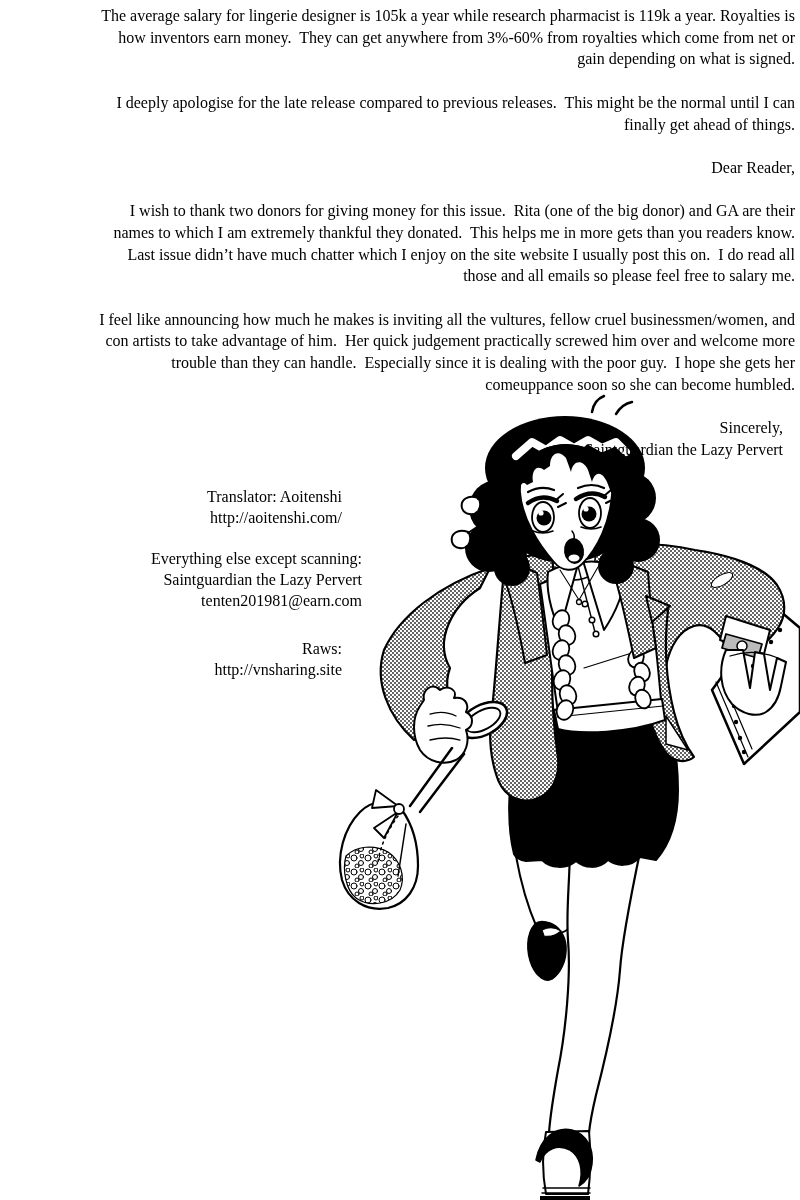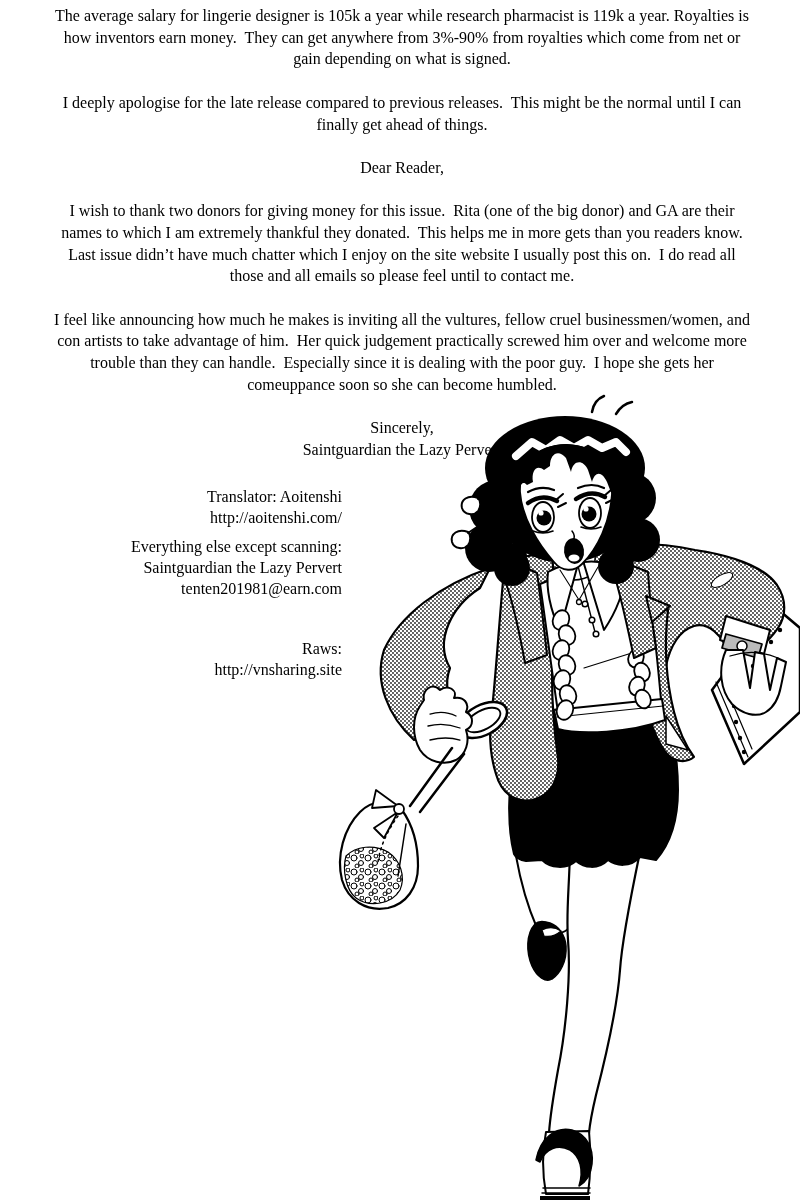--- a/index.html
+++ b/index.html
@@ -1,25 +1,25 @@
 <!DOCTYPE html>
 <html><head>
 <meta charset="utf-8">
 <style>
   html,body{margin:0;padding:0;background:#fff;}
   .page{position:relative;width:800px;height:1200px;background:#ffffff;overflow:hidden;
         font-family:"Liberation Serif","DejaVu Serif",serif;color:#000;}
   .letter{position:absolute;left:9px;top:5px;width:786px;font-size:16px;line-height:21.7px;}
   .para{margin:0 0 21.7px 0;}
-  .ln{white-space:pre;text-align:center;}
+  .ln{white-space:pre;text-align:right;}
   .sig{margin:12px;}
   .credit{position:absolute;left:0;width:342px;text-align:center;font-size:16px;line-height:21px;}
   .credit .ln{white-space:pre;text-align:right;}
   .cr-translator{top:486px;}
-  .cr-other{top:536px;}
+  .cr-other{top:548px;padding-left:20px;}
   .cr-raws{top:638px;}
   .art{position:absolute;left:0;top:0;width:800px;height:1200px;}
   svg *{vector-effect:none;}
 </style>
 </head>
 <body>
 
 <div class="page">
 
   <svg class="art" viewBox="0 0 800 1200" fill="none" stroke-linecap="round" stroke-linejoin="round" aria-label="Black-and-white manga drawing of a surprised girl with short curly dark hair running forward, wearing a halftone-patterned jacket over a cable-knit vest and black skirt, carrying a spiral notebook under one arm and a drawstring bag in the other hand">
@@ -190,35 +190,35 @@
       <path d="M478,498 C468,494 460,500 462,508 C464,515 474,516 478,511 C481,507 481,501 478,498 Z" fill="#fff" stroke-width="2"></path>
       <path d="M478,499 L487,493" stroke-width="2"></path>
       <path d="M468,532 C458,528 450,534 452,542 C454,549 464,550 468,545 C471,541 471,535 468,532 Z" fill="#fff" stroke-width="2"></path>
       <path d="M468,533 L477,527" stroke-width="2"></path>
     </g>
   </svg>
 
   <div class="letter">
     <div class="para">
       <div class="ln">The average salary for lingerie designer is 105k a year while research pharmacist is 119k a year. Royalties is</div>
-      <div class="ln">how inventors earn money.  They can get anywhere from 3%-90% from royalties which come from net or</div>
+      <div class="ln">how inventors earn money.  They can get anywhere from 3%-60% from royalties which come from net or</div>
       <div class="ln">gain depending on what is signed.</div>
     </div>
     <div class="para">
       <div class="ln">I deeply apologise for the late release compared to previous releases.  This might be the normal until I can</div>
       <div class="ln">finally get ahead of things.</div>
     </div>
     <div class="para">
       <div class="ln">Dear Reader,</div>
     </div>
     <div class="para">
       <div class="ln">I wish to thank two donors for giving money for this issue.  Rita (one of the big donor) and GA are their</div>
       <div class="ln">names to which I am extremely thankful they donated.  This helps me in more gets than you readers know.</div>
       <div class="ln">Last issue didn’t have much chatter which I enjoy on the site website I usually post this on.  I do read all</div>
-      <div class="ln">those and all emails so please feel until to contact me.</div>
+      <div class="ln">those and all emails so please feel free to salary me.</div>
     </div>
     <div class="para">
       <div class="ln">I feel like announcing how much he makes is inviting all the vultures, fellow cruel businessmen/women, and</div>
       <div class="ln">con artists to take advantage of him.  Her quick judgement practically screwed him over and welcome more</div>
       <div class="ln">trouble than they can handle.  Especially since it is dealing with the poor guy.  I hope she gets her</div>
       <div class="ln">comeuppance soon so she can become humbled.</div>
     </div>
     <div class="sig">
       <div class="ln">Sincerely,</div>
       <div class="ln">Saintguardian the Lazy Pervert</div>

